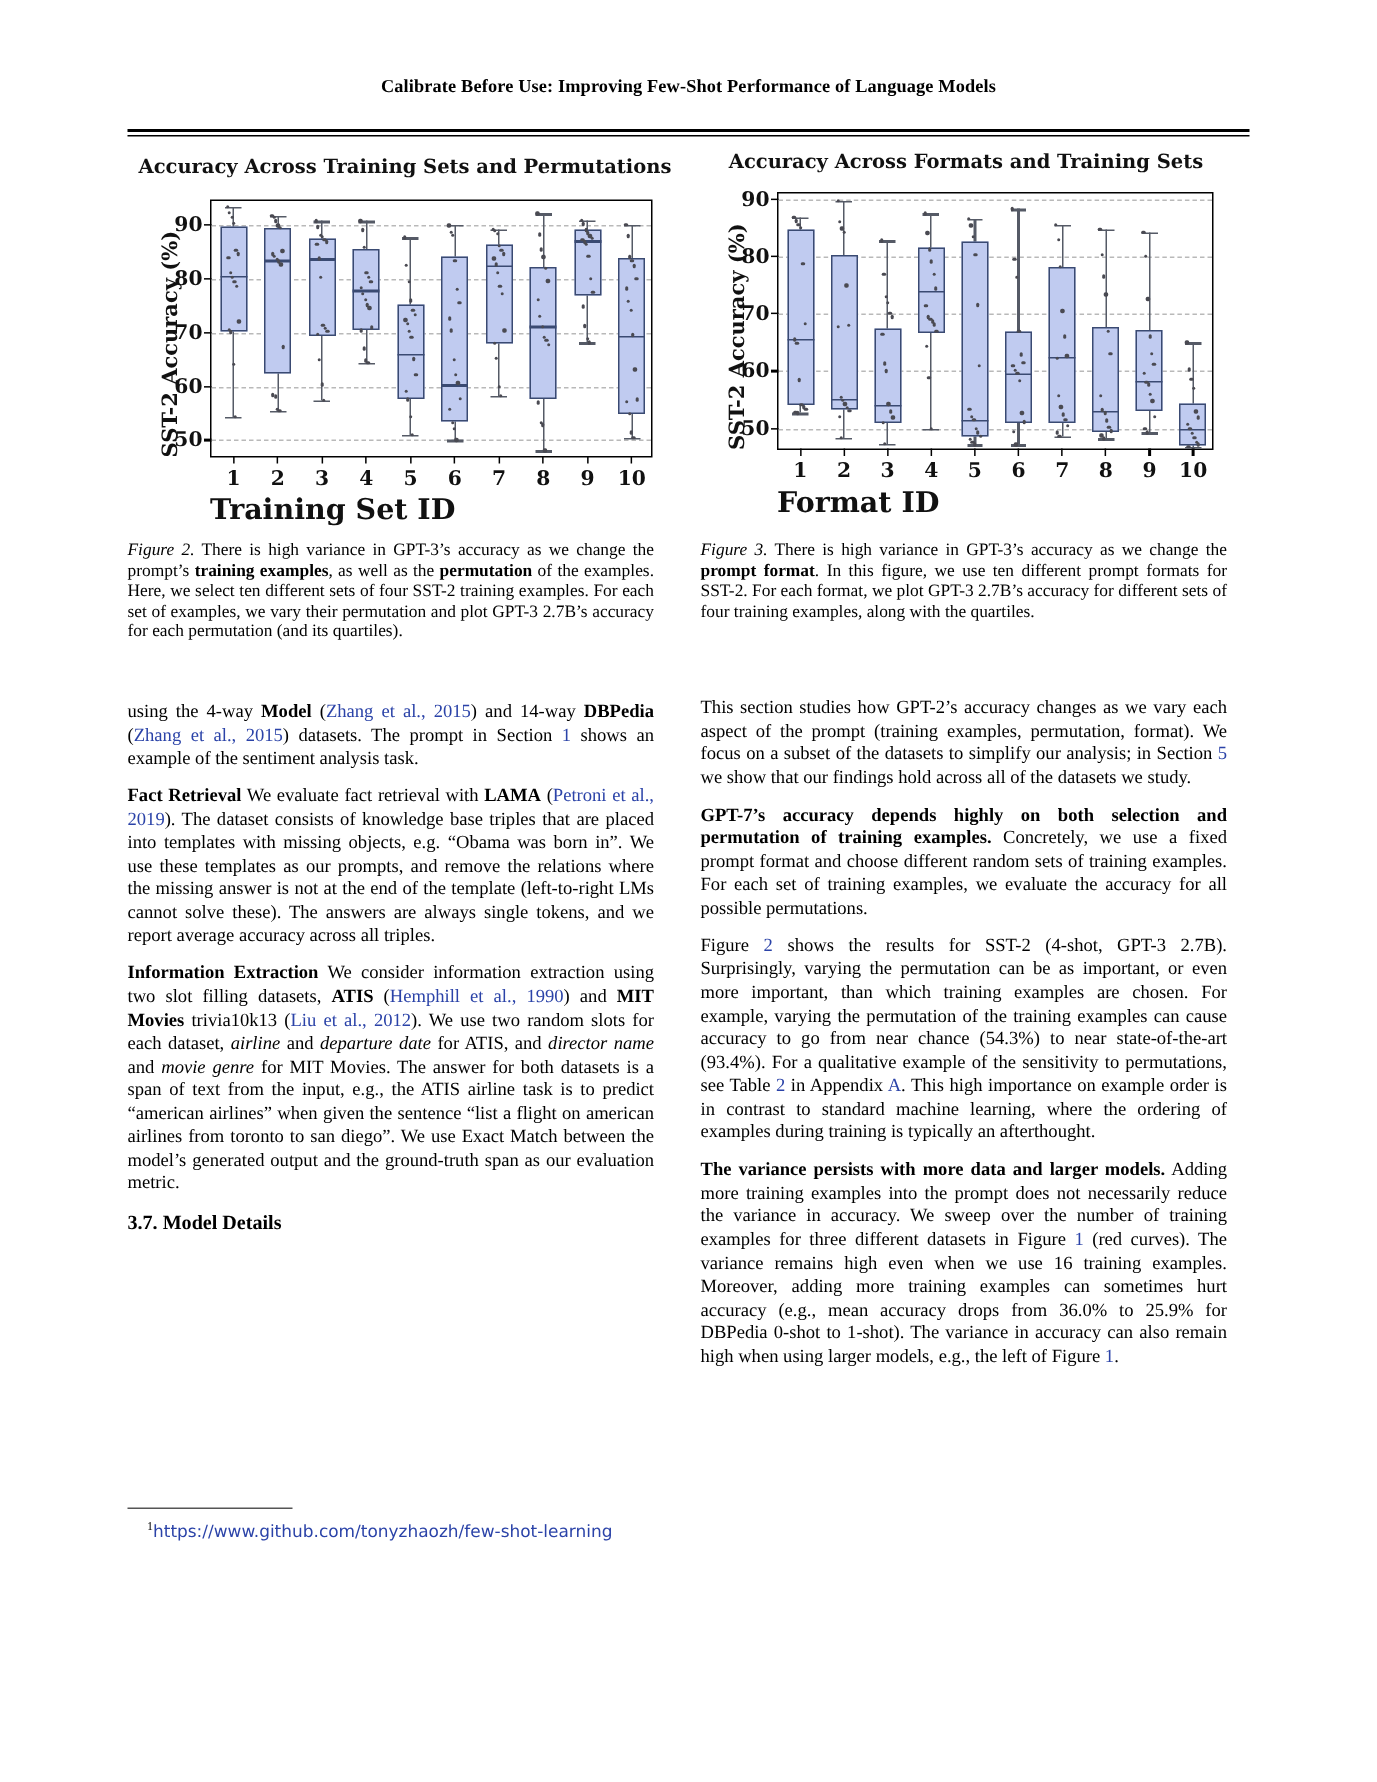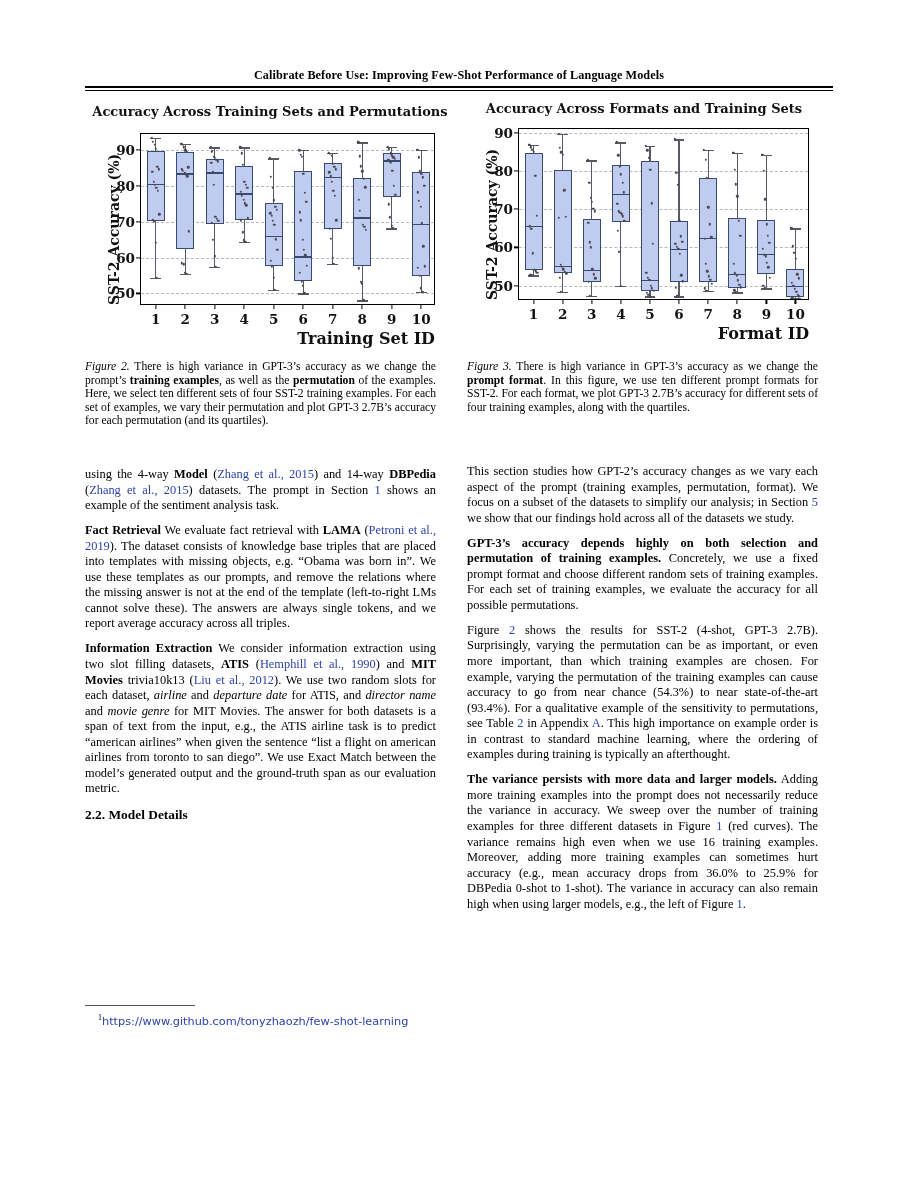--- a/index.html
+++ b/index.html
@@ -8,21 +8,21 @@
     background:#ffffff;
     font-family:"Liberation Serif", serif;
     color:#000;
     position:relative;
     overflow:hidden;
   }
   .page{position:absolute;left:0;top:0;width:918px;height:1188px;}
 
   
   .runhead{
-    position:absolute;left:85px;top:68px;width:748px;
+    position:absolute;left:85px;top:50px;width:748px;
     text-align:center;font-weight:bold;font-size:12.2px;
     letter-spacing:.1px;
   }
   .rule-top{position:absolute;left:85px;top:86px;width:748px;height:1.6px;background:#000;}
   .rule-top2{position:absolute;left:85px;top:89.5px;width:748px;height:1px;background:#000;}
 
   
   .figwrap{position:absolute;font-weight:bold;}
   .fig-title{
     text-align:center;font-size:13px;color:#111;
@@ -59,22 +59,22 @@
   .plotbox{position:absolute;box-sizing:border-box;border:1.4px solid #000;background:#fff;}
   .gridline{position:absolute;height:0;border-top:1.1px dashed #b9b9b9;left:0;right:0;}
   .ytick{position:absolute;right:100%;transform:translateY(-50%);
          font-size:13.5px;font-family:"DejaVu Serif",serif;color:#111;padding-right:6px;white-space:nowrap;}
   .ytickmark{position:absolute;right:100%;width:5px;height:1.2px;background:#000;transform:translateY(-50%);}
   .xtick{position:absolute;top:100%;transform:translateX(-50%);
          font-size:13.5px;font-family:"DejaVu Serif",serif;color:#111;padding-top:7px;white-space:nowrap;}
   .xtickmark{position:absolute;top:100%;width:1.2px;height:5px;background:#000;transform:translateX(-50%);}
   .ylabel{position:absolute;font-size:14px;font-family:"DejaVu Serif",serif;color:#111;
           transform-origin:0 0;transform:rotate(-90deg);white-space:nowrap;}
-  .xlabel{position:absolute;font-size:16px;font-family:"DejaVu Serif",serif;color:#111;
-          text-align:right;white-space:nowrap;}
+  .xlabel{position:absolute;font-size:19px;font-family:"DejaVu Serif",serif;color:#111;
+          text-align:left;white-space:nowrap;}
 
   .bx{position:absolute;box-sizing:border-box;background:#c0cbf0;border:1.3px solid #3a4a72;}
   .median{position:absolute;height:1.4px;background:#3a4a72;}
   .whisk-v{position:absolute;width:1.3px;background:#555a66;}
   .whisk-cap{position:absolute;height:1.3px;background:#555a66;}
   .pt{position:absolute;width:2.4px;height:2.4px;background:#4a4a52;border-radius:50%;
       transform:translate(-50%,-50%);}
 </style>
 </head>
 <body>
@@ -583,32 +583,32 @@
   </div>
 
   <div class="col" id="left-col" style="left:85px;top:467px;">
 
     <p><span>using the 4-way </span><b>Model</b><span> (</span><span class="cite">Zhang et al., 2015</span><span>) and 14-way </span><b>DBPedia</b><span> (</span><span class="cite">Zhang et al., 2015</span><span>) datasets. The prompt in Section </span><span class="lnk">1</span><span> shows an example of the sentiment analysis task.</span></p>
 
     <p><b class="run">Fact Retrieval</b><span> We evaluate fact retrieval with </span><b>LAMA</b><span> (</span><span class="cite">Petroni et al., 2019</span><span>). The dataset consists of knowledge base triples that are placed into templates with missing objects, e.g. “Obama was born in”. We use these templates as our prompts, and remove the relations where the missing answer is not at the end of the template (left-to-right LMs cannot solve these). The answers are always single tokens, and we report average accuracy across all triples.</span></p>
 
     <p><b class="run">Information Extraction</b><span> We consider information extraction using two slot filling datasets, </span><b>ATIS</b><span> (</span><span class="cite">Hemphill et al., 1990</span><span>) and </span><b>MIT Movies</b><span> trivia10k13 (</span><span class="cite">Liu et al., 2012</span><span>). We use two random slots for each dataset, </span><i>airline</i><span> and </span><i>departure date</i><span> for ATIS, and </span><i>director name</i><span> and </span><i>movie genre</i><span> for MIT Movies. The answer for both datasets is a span of text from the input, e.g., the ATIS airline task is to predict “american airlines” when given the sentence “list a flight on american airlines from toronto to san diego”. We use Exact Match between the model’s generated output and the ground-truth span as our evaluation metric.</span></p>
 
-    <p class="sec-h">2.2. Model Details</p>
+    <p class="sec-h">3.7. Model Details</p>
 
   </div>
 
   <div class="footnote-rule"></div>
   <div class="footnote"><sup>1</sup><span>https://www.github.com/tonyzhaozh/few-shot-learning</span></div>
 
   <div class="col" id="right-col" style="left:467px;top:464px;">
 
 
     <p><span>This section studies how GPT-2’s accuracy changes as we vary each aspect of the prompt (training examples, permutation, format). We focus on a subset of the datasets to simplify our analysis; in Section </span><span class="lnk">5</span><span> we show that our findings hold across all of the datasets we study.</span></p>
 
-    <p><b class="run">GPT-3’s accuracy depends highly on both selection and permutation of training examples.</b><span> Concretely, we use a fixed prompt format and choose different random sets of training examples. For each set of training examples, we evaluate the accuracy for all possible permutations.</span></p>
+    <p><b class="run">GPT-7’s accuracy depends highly on both selection and permutation of training examples.</b><span> Concretely, we use a fixed prompt format and choose different random sets of training examples. For each set of training examples, we evaluate the accuracy for all possible permutations.</span></p>
 
     <p><span>Figure </span><span class="lnk">2</span><span> shows the results for SST-2 (4-shot, GPT-3 2.7B). Surprisingly, varying the permutation can be as important, or even more important, than which training examples are chosen. For example, varying the permutation of the training examples can cause accuracy to go from near chance (54.3%) to near state-of-the-art (93.4%). For a qualitative example of the sensitivity to permutations, see Table </span><span class="lnk">2</span><span> in Appendix </span><span class="lnk">A</span><span>. This high importance on example order is in contrast to standard machine learning, where the ordering of examples during training is typically an afterthought.</span></p>
 
     <p><b class="run">The variance persists with more data and larger models.</b><span> Adding more training examples into the prompt does not necessarily reduce the variance in accuracy. We sweep over the number of training examples for three different datasets in Figure </span><span class="lnk">1</span><span> (red curves). The variance remains high even when we use 16 training examples. Moreover, adding more training examples can sometimes hurt accuracy (e.g., mean accuracy drops from 36.0% to 25.9% for DBPedia 0-shot to 1-shot). The variance in accuracy can also remain high when using larger models, e.g., the left of Figure </span><span class="lnk">1</span><span>.</span></p>
   </div>
 
 </div>
 
 </body></html>

